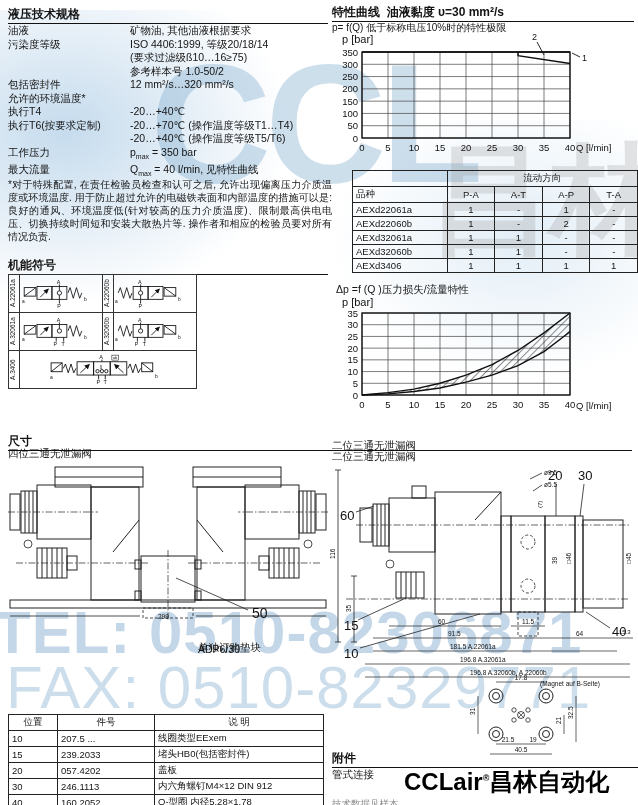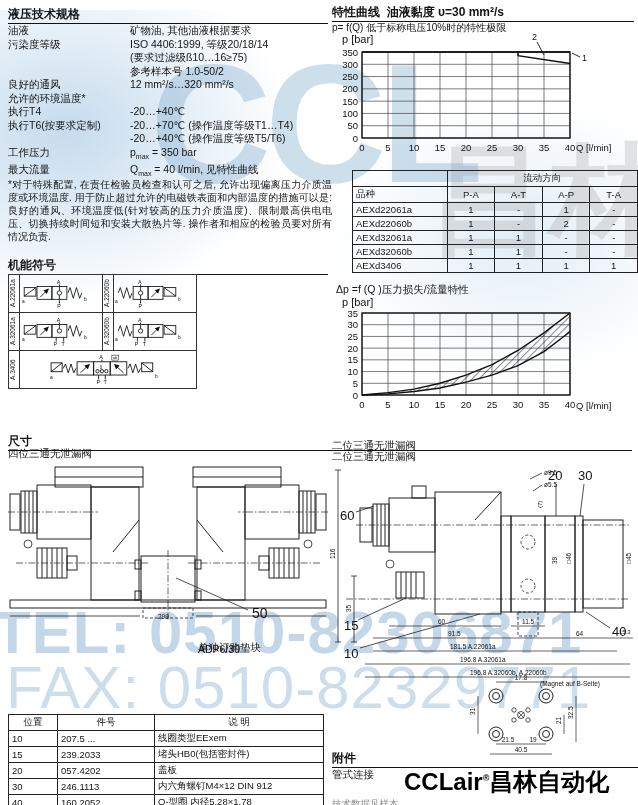--- a/index.html
+++ b/index.html
@@ -70,21 +70,21 @@
       </div>
     <div class="spec-row">
         <span class="spec-label">污染度等级</span>
       <span>
           <div>ISO 4406:1999, 等级20/18/14</div>
           <div>(要求过滤级ß10…16≥75)</div>
           <div>参考样本号  1.0-50/2</div>
         </span>
       </div>
     <div class="spec-row">
-        <span class="spec-label">良好的通风</span>
+        <span class="spec-label">包括密封件</span>
         <span>12 mm²/s…320 mm²/s</span>
       </div>
     <div class="spec-row">
         <span class="spec-label" style="width:200px">允许的环境温度*</span>
       </div>
     <div class="spec-row">
         <span class="spec-label">执行T4</span>
         <span>-20…+40℃</span>
       </div>
     <div class="spec-row">

